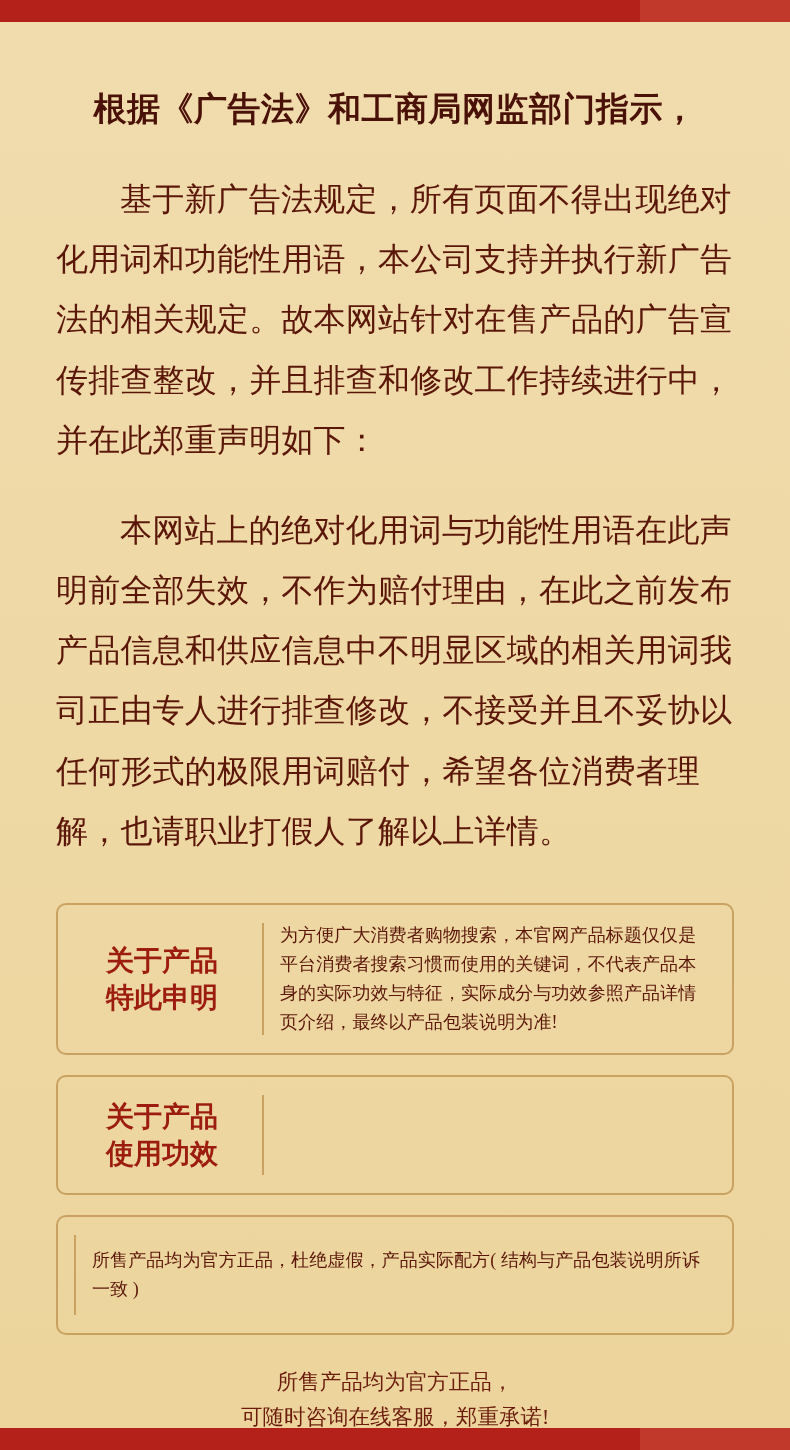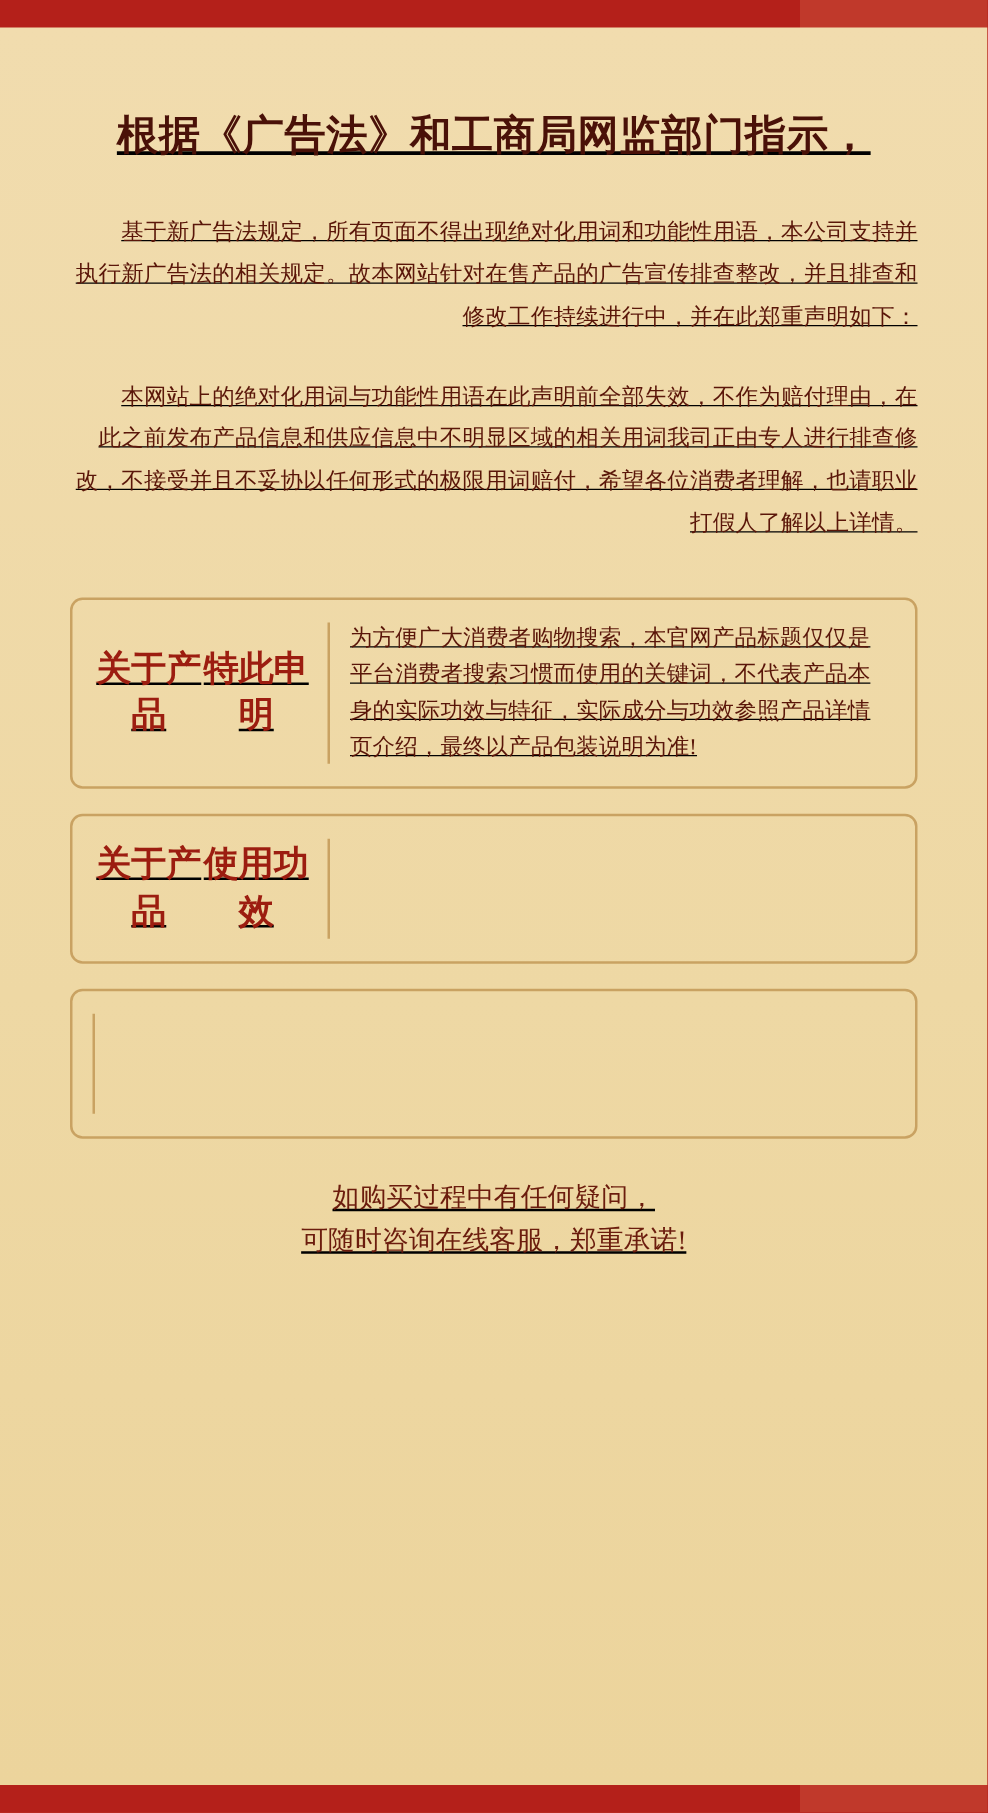--- a/index.html
+++ b/index.html
@@ -13,21 +13,20 @@
     font-family: "Liberation Serif", "DejaVu Serif", serif;
     overflow: hidden;
   }
   .page {
     position: relative;
     width: 640px;
     height: 1450px;
     box-sizing: border-box;
     background: #b4201a;
     padding: 22px 0 22px 0;
-    text-decoration: underline;
   }
   .sheet {
     position: relative;
     width: 790px;
     height: 1406px;
     box-sizing: border-box;
     background: #f0d9a8;
     background: linear-gradient(180deg, #f1dcae 0%, #eed8a4 55%, #ecd49c 100%);
     padding: 40px 56px 18px 56px;
     color: #5e1a10;
@@ -39,25 +38,24 @@
     font-weight: bold;
     line-height: 1.55;
     letter-spacing: 0.5px;
     color: #4a1108;
   }
   .headline .l2 {
     display: block;
   }
   .body-block {
     margin-top: 34px;
-    font-size: 18px;
+    font-size: 32px;
     line-height: 1.88;
     color: #5a1609;
     letter-spacing: 0.2px;
-    text-align: right;
   }
   .body-block p {
     margin: 0 0 30px 0;
     text-indent: 2em;
   }
   .body-block p:last-child {
     margin-bottom: 0;
   }
   .cards {
     margin-top: 42px;
@@ -71,21 +69,21 @@
     display: flex;
     align-items: stretch;
     padding: 16px 18px 16px 10px;
     background: transparent;
     min-height: 120px;
     box-sizing: border-box;
   }
   .card-title {
     flex: 0 0 172px;
     display: flex;
-    flex-direction: row;
+    flex-direction: column;
     justify-content: center;
     align-items: center;
     text-align: center;
     font-size: 28px;
     font-weight: bold;
     line-height: 1.34;
     color: #9c1d10;
     padding: 0 8px;
   }
   .card-sep {
@@ -148,23 +146,26 @@
       <div class="card">
         <div class="card-title">
           <span>关于产品</span>
           <span>使用功效</span>
         </div>
         <div class="card-sep"></div>
       </div>
 
       <div class="card">
         <div class="card-sep"></div>
+        <div class="card-text">
+          <span>所售产品均为官方正品，杜绝虚假，产品实际配方( 结构与产品包装说明所诉一致 )</span>
+        </div>
       </div>
 
     </div>
 
     <div class="footer">
-      <span class="fl">如购买过程中有任何疑问，</span>
+      <span class="fl">所售产品均为官方正品，</span>
       <span class="fl">可随时咨询在线客服，郑重承诺!</span>
     </div>
 
   </div>
 </div>
 
 </body></html>

